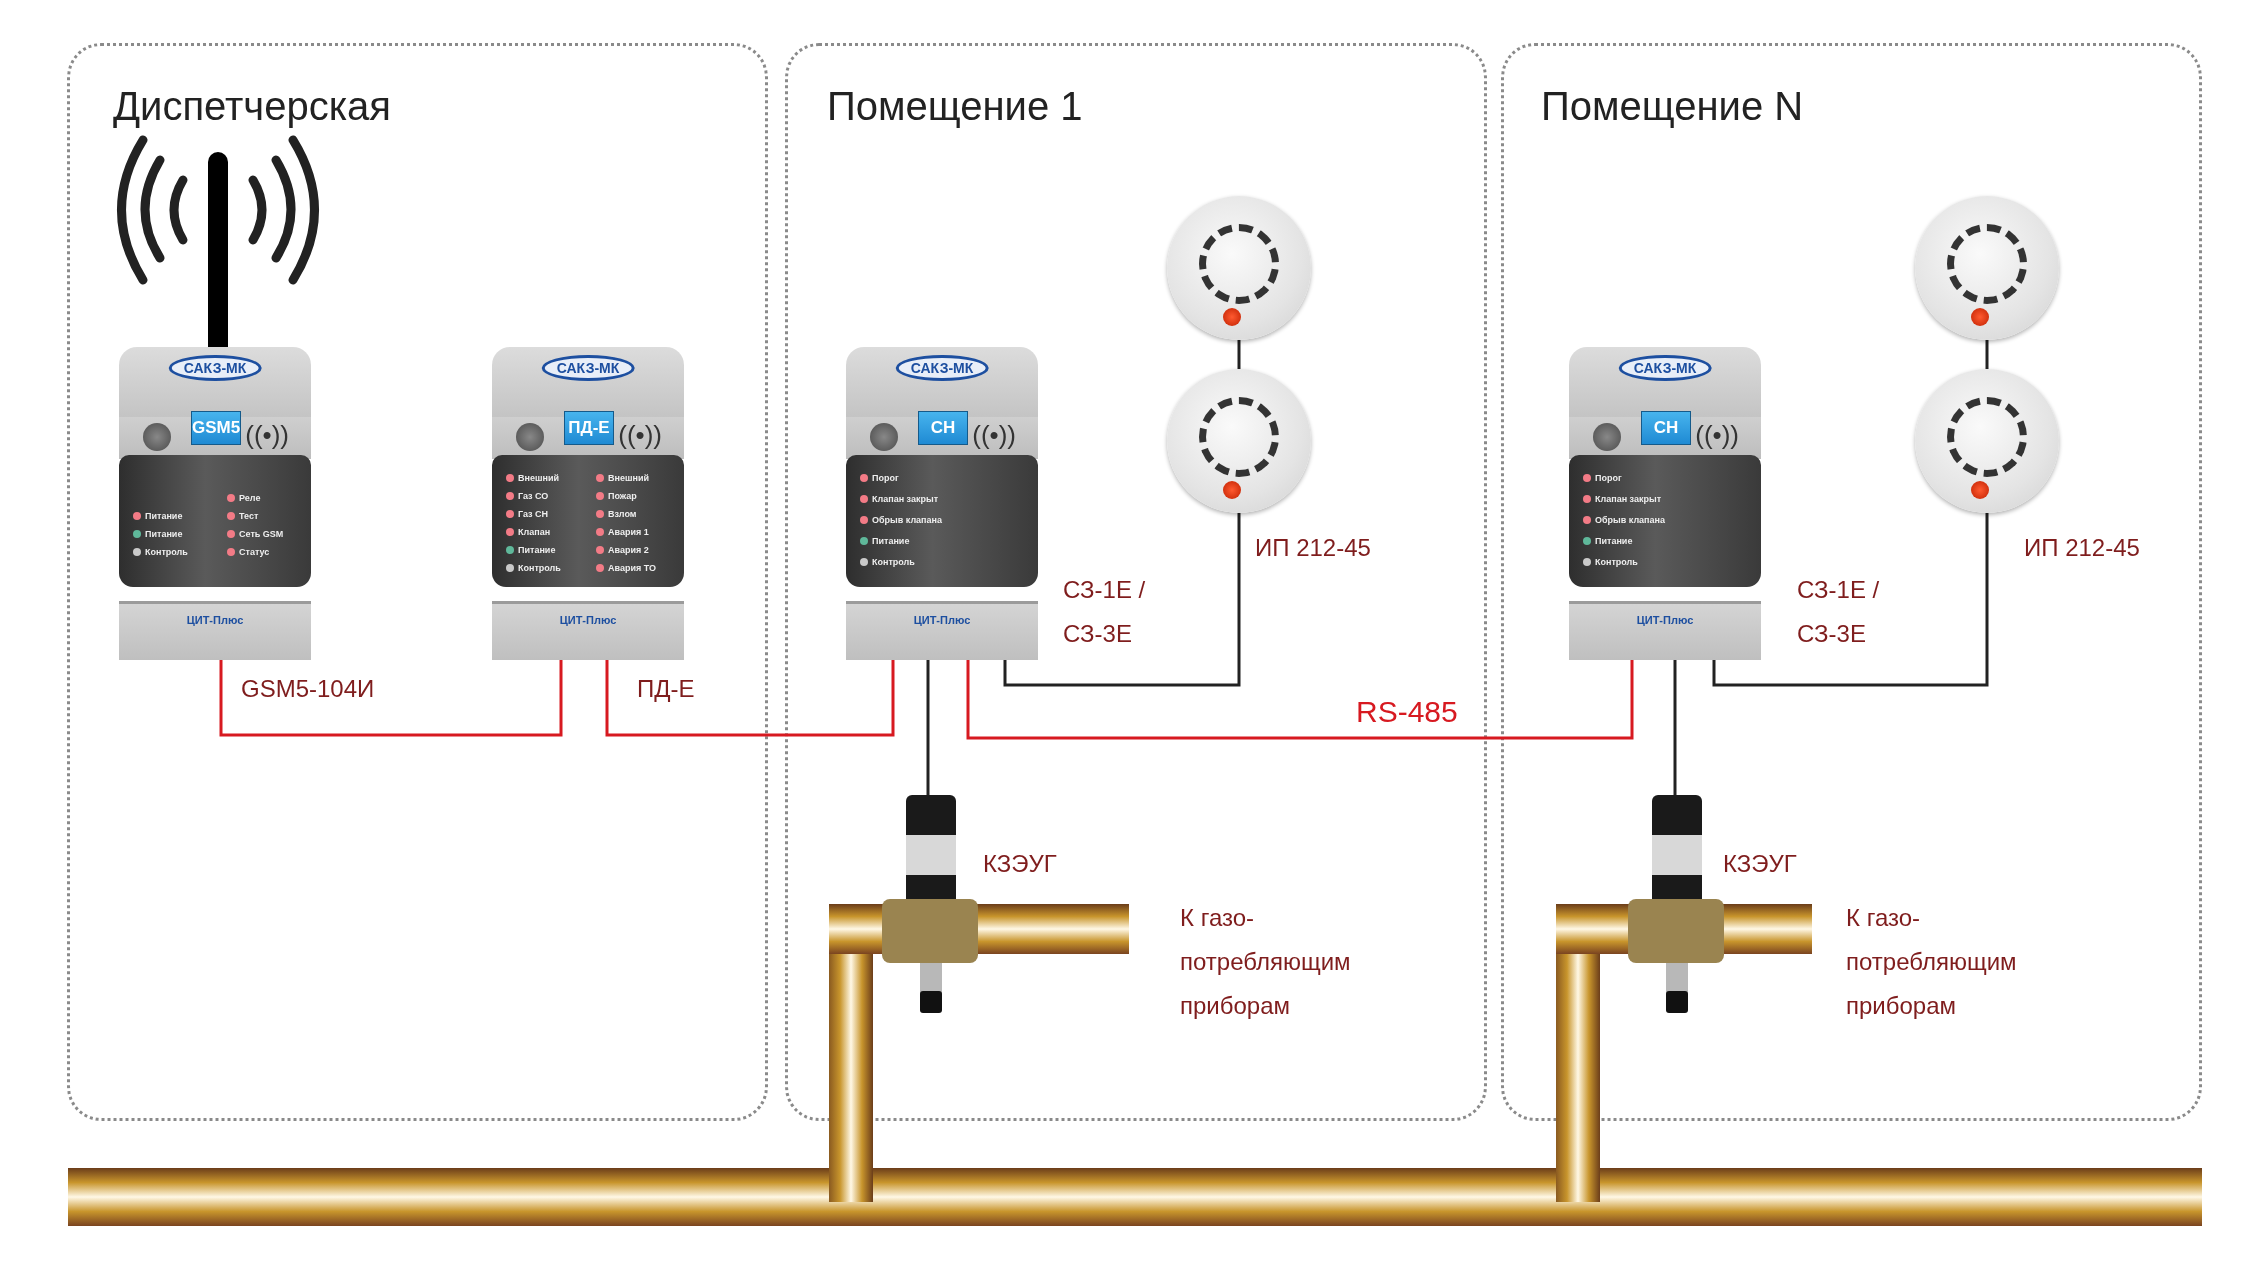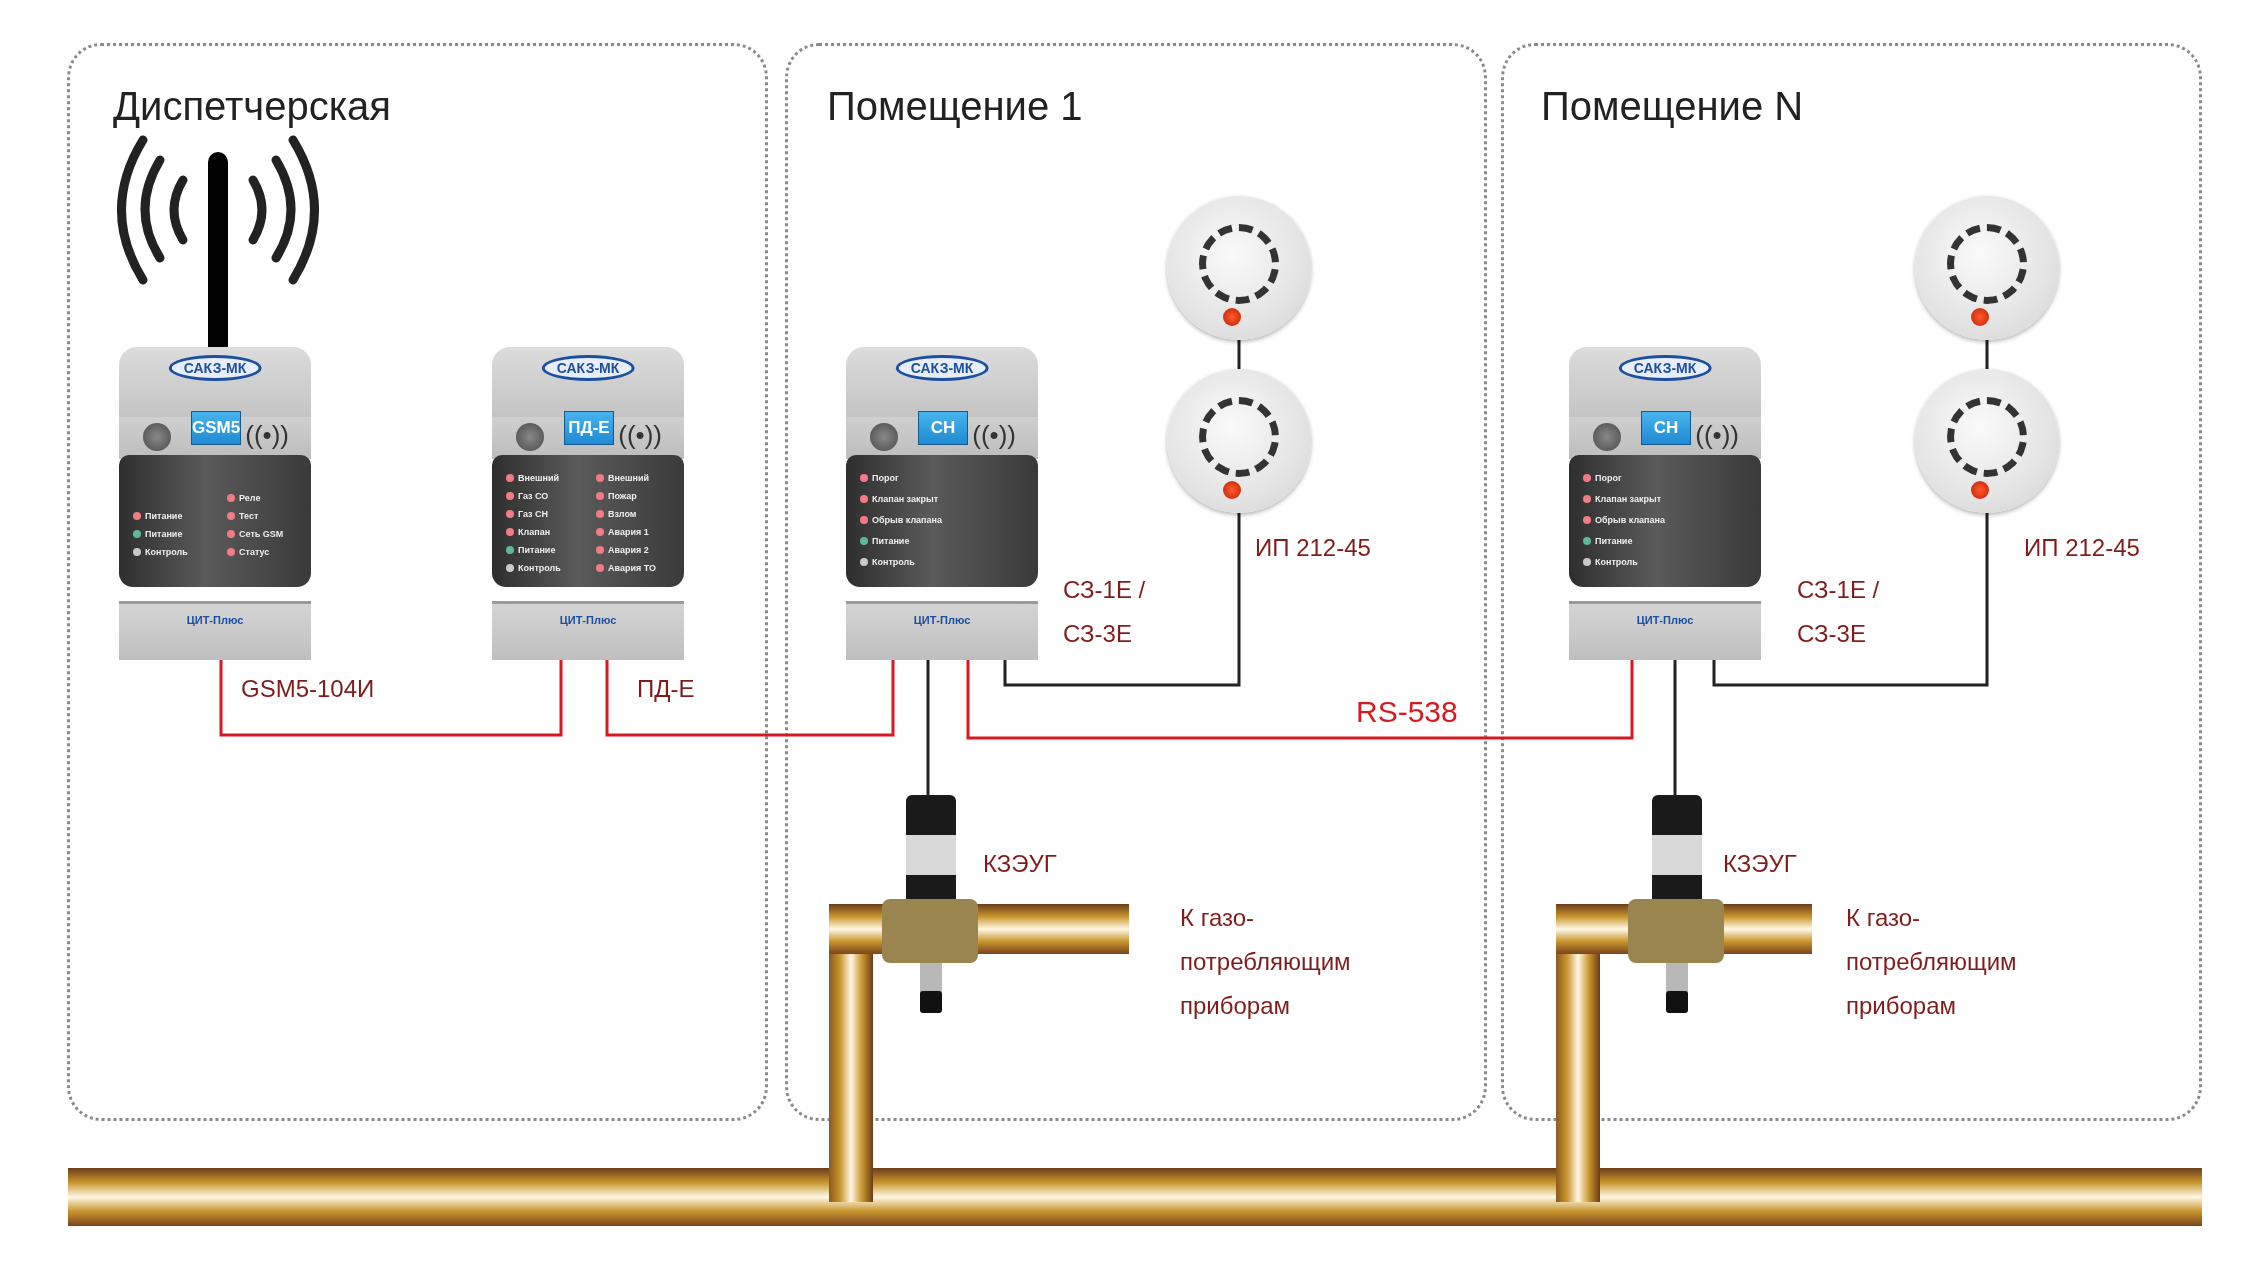--- a/index.html
+++ b/index.html
@@ -306,21 +306,21 @@
 <svg class="valve" width="120" height="220" style="left:1616px;top:795px;width:120px;">
   <rect x="36" y="0" width="50" height="130" rx="6" fill="#1a1a1a"></rect>
   <rect x="36" y="40" width="50" height="40" fill="#d8d8d8"></rect>
   <rect x="12" y="104" width="96" height="64" rx="8" fill="#9a8450"></rect>
   <rect x="50" y="168" width="22" height="34" fill="#b8b8b8"></rect>
   <rect x="50" y="196" width="22" height="22" rx="3" fill="#111"></rect>
 </svg>
 
 <div class="lbl" style="left:241px;top:667px;">GSM5-104И</div>
 <div class="lbl" style="left:637px;top:667px;">ПД-Е</div>
-<div class="lbl lbl-red" style="left:1356px;top:690px;font-size:30px;">RS-538</div>
+<div class="lbl lbl-red" style="left:1356px;top:690px;font-size:30px;">RS-485</div>
 
 <div class="lbl" style="left:1063px;top:568px;">СЗ-1Е /</div>
 <div class="lbl" style="left:1063px;top:612px;">СЗ-3Е</div>
 <div class="lbl" style="left:1255px;top:526px;">ИП 212-45</div>
 <div class="lbl" style="left:983px;top:842px;">КЗЭУГ</div>
 <div class="lbl" style="left:1180px;top:896px;">К газо-</div>
 <div class="lbl" style="left:1180px;top:940px;">потребляющим</div>
 <div class="lbl" style="left:1180px;top:984px;">приборам</div>
 
 <div class="lbl" style="left:1797px;top:568px;">СЗ-1Е /</div>

